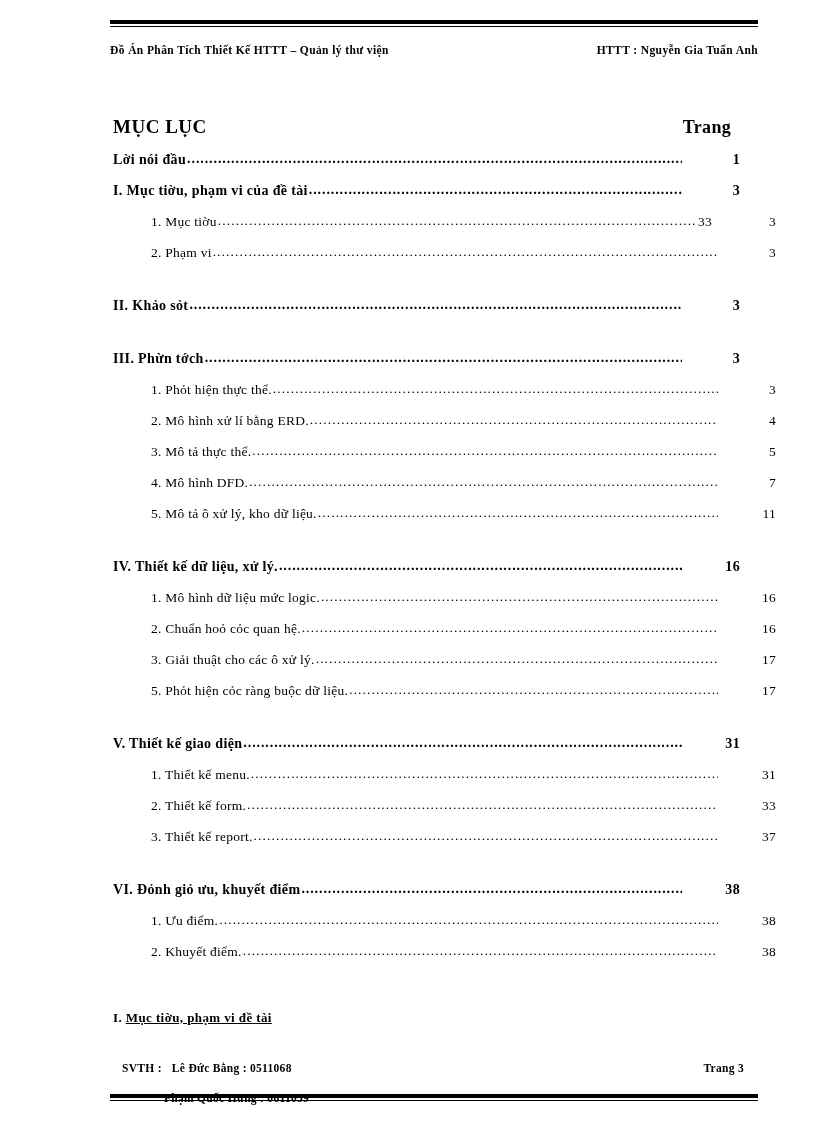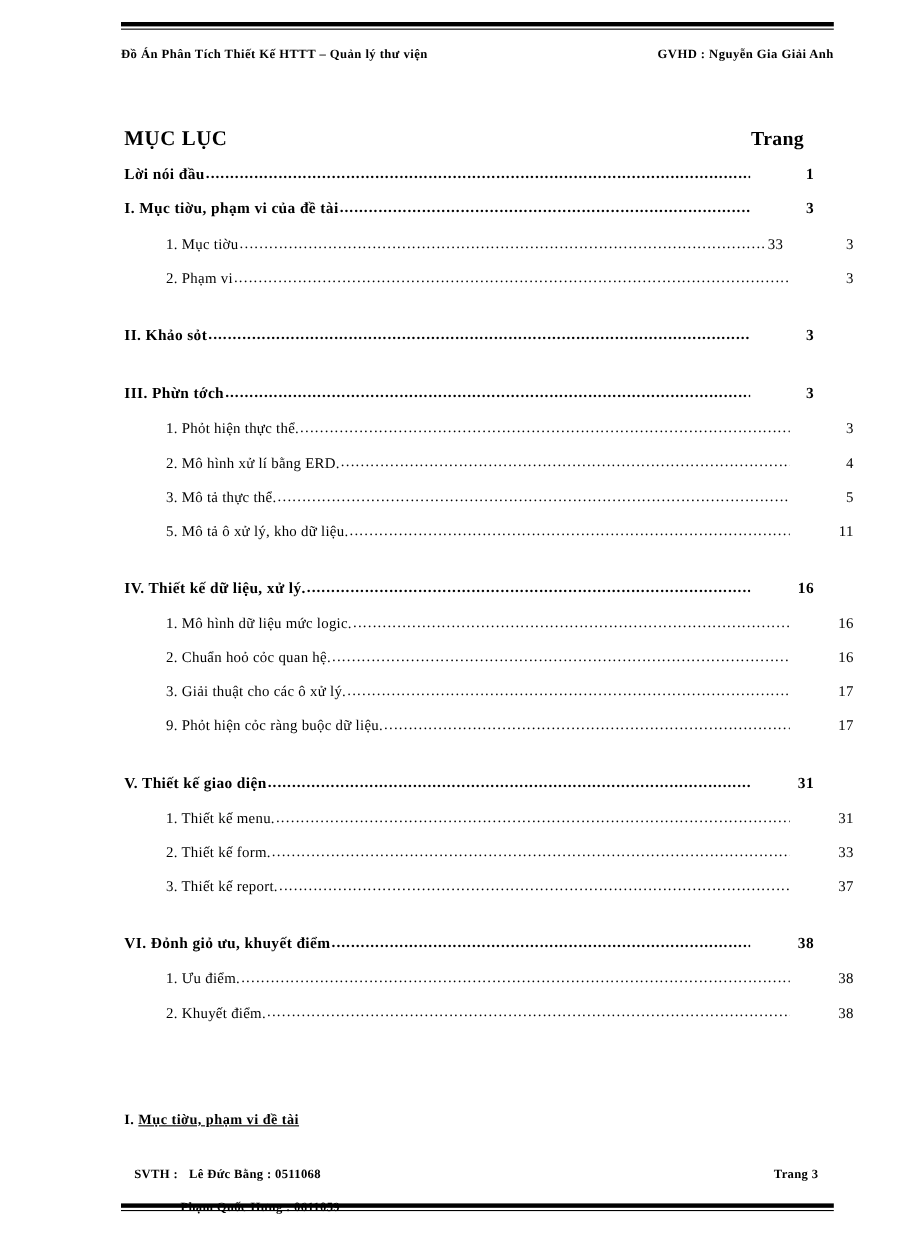--- a/index.html
+++ b/index.html
@@ -189,21 +189,21 @@
 
 <div class="page">
 
   <div class="rule-wrap" id="top-rule">
     <div class="rule-thick"></div>
     <div class="rule-thin"></div>
   </div>
 
   <div class="running-head">
     <span class="rh-left">Đồ Án  Phân Tích Thiết Kế  HTTT  – Quản lý thư viện</span>
-    <span class="rh-right">GVHD  : Nguyễn Gia Giải Anh</span>
+    <span class="rh-right">HTTT  : Nguyễn Gia Tuấn Anh</span>
   </div>
 
   <div class="toc-title-row">
     <span class="toc-title">MỤC LỤC</span>
     <span class="toc-trang">Trang</span>
   </div>
 
   <div id="toc-list">
       <div class="toc-row level1">
         <span class="toc-label">Lời nói đầu</span>
@@ -247,20 +247,25 @@
         <span class="toc-label">2. Mô hình  xử lí bằng ERD.</span>
         <span class="toc-leader"></span>
         <span class="toc-page">4</span>
       </div>
       <div class="toc-row level2">
         <span class="toc-label">3. Mô tả thực thể.</span>
         <span class="toc-leader"></span>
         <span class="toc-page">5</span>
       </div>
       <div class="toc-row level2">
+        <span class="toc-label">4. Mô hình  DFD.</span>
+        <span class="toc-leader"></span>
+        <span class="toc-page">7</span>
+      </div>
+      <div class="toc-row level2">
         <span class="toc-label">5. Mô tả ô xử lý, kho dữ liệu.</span>
         <span class="toc-leader"></span>
         <span class="toc-page">11</span>
       </div>
       <div class="gap-md"></div>
       <div class="toc-row level1">
         <span class="toc-label">IV. Thiết kế dữ liệu, xử lý.</span>
         <span class="toc-leader"></span>
         <span class="toc-page">16</span>
       </div>
@@ -273,21 +278,21 @@
         <span class="toc-label">2. Chuẩn hoỏ cỏc quan hệ.</span>
         <span class="toc-leader"></span>
         <span class="toc-page">16</span>
       </div>
       <div class="toc-row level2">
         <span class="toc-label">3. Giải  thuật  cho các ô xử lý.</span>
         <span class="toc-leader"></span>
         <span class="toc-page">17</span>
       </div>
       <div class="toc-row level2">
-        <span class="toc-label">9. Phỏt hiện  cỏc ràng buộc dữ liệu.</span>
+        <span class="toc-label">5. Phỏt hiện  cỏc ràng buộc dữ liệu.</span>
         <span class="toc-leader"></span>
         <span class="toc-page">17</span>
       </div>
       <div class="gap-md"></div>
       <div class="toc-row level1">
         <span class="toc-label">V. Thiết kế giao diện</span>
         <span class="toc-leader"></span>
         <span class="toc-page">31</span>
       </div>
       <div class="toc-row level2">

